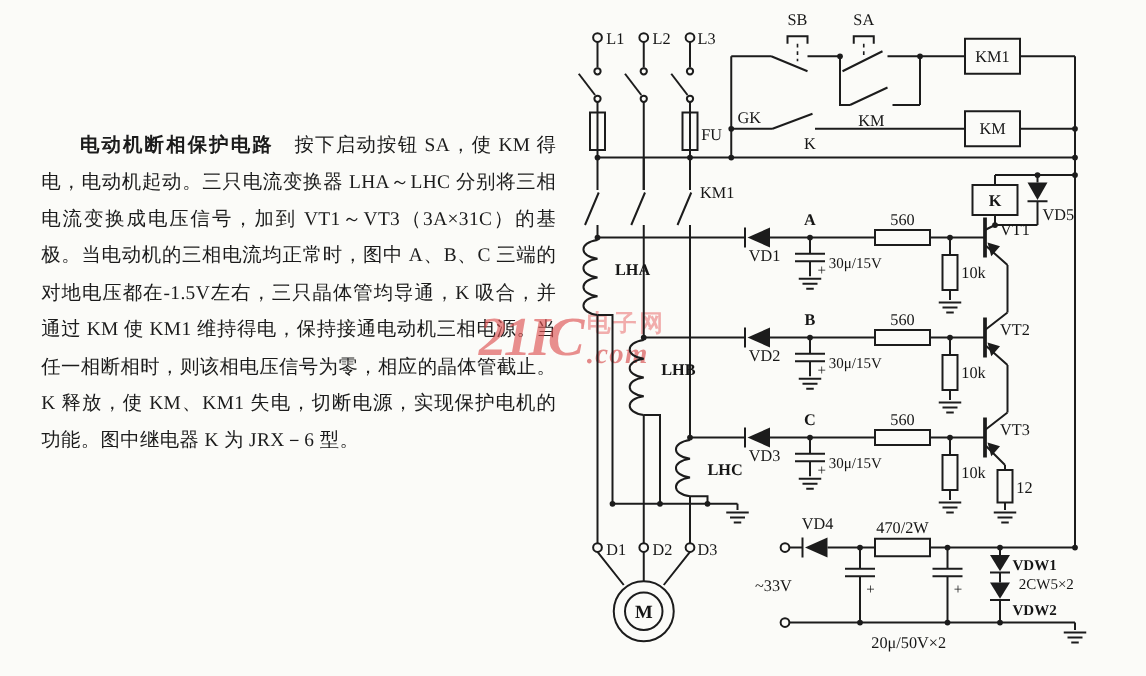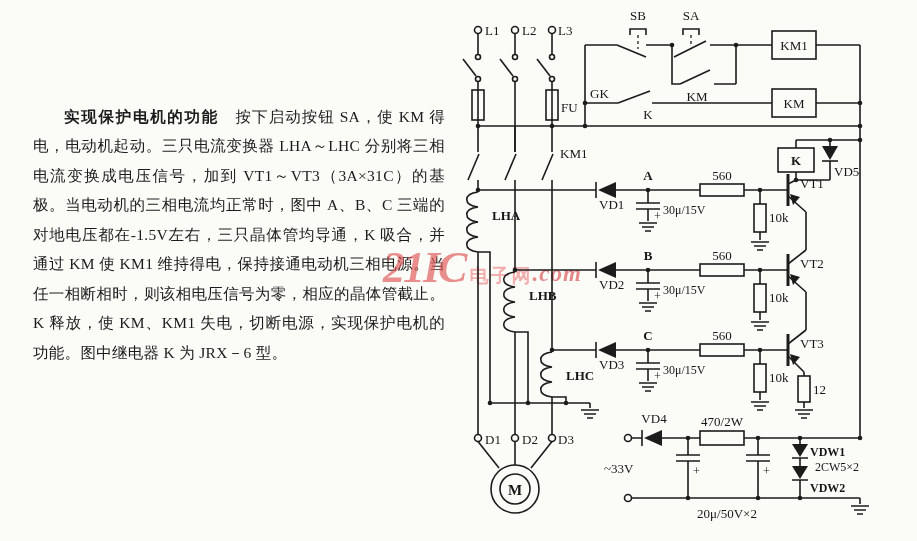--- a/index.html
+++ b/index.html
@@ -15,21 +15,21 @@
   }
   .desc b{font-family:"Liberation Sans",sans-serif;font-weight:700;letter-spacing:1px;}
   .watermark{
     position:absolute;left:383px;top:246px;display:flex;align-items:center;
     pointer-events:none;opacity:.85;
   }
   .wm-brand{
     font-family:"Liberation Serif",serif;font-style:italic;font-weight:bold;
     font-size:44px;line-height:44px;color:rgba(222,80,80,.75);letter-spacing:-2px;
   }
-  .wm-right{display:flex;flex-direction:row;margin-left:4px;margin-top:15px;}
+  .wm-right{display:flex;flex-direction:column;margin-left:4px;}
   .wm-site{
     font-family:"Liberation Sans",sans-serif;font-weight:bold;font-size:19px;
     color:rgba(236,136,136,.8);letter-spacing:2px;
   }
   .wm-com{
     font-family:"Liberation Serif",serif;font-style:italic;font-weight:bold;
     font-size:23px;line-height:22px;color:rgba(213,72,72,.75);letter-spacing:1px;
   }
   svg.schem{position:absolute;left:0;top:0;}
   svg.schem path,svg.schem line,svg.schem polyline,svg.schem rect,svg.schem circle{
@@ -41,21 +41,21 @@
   svg.schem .dash{stroke-dasharray:3,3;stroke-width:1.3;}
   svg.schem text{
     stroke:none;fill:#161616;font-family:"Liberation Serif",serif;font-size:13px;
   }
   svg.schem text.sm{font-size:12px;}
   svg.schem text.bd{font-weight:bold;}
 </style>
 </head>
 <body>
 
-<p class="desc"><b>实现保护电机的功能</b><span>　按下启动按钮 SA，使 KM 得电，电动机起动。三只电流变换器 LHA～LHC 分别将三相电流变换成电压信号，加到 VT1～VT3（3A×31C）的基极。当电动机的三相电流均正常时，图中 A、B、C 三端的对地电压都在-1.5V左右，三只晶体管均导通，K 吸合，并通过 KM 使 KM1 维持得电，保持接通电动机三相电源。当任一相断相时，则该相电压信号为零，相应的晶体管截止。K 释放，使 KM、KM1 失电，切断电源，实现保护电机的功能。图中继电器 K 为 JRX－6 型。</span></p>
+<p class="desc"><b>电动机断相保护电路</b><span>　按下启动按钮 SA，使 KM 得电，电动机起动。三只电流变换器 LHA～LHC 分别将三相电流变换成电压信号，加到 VT1～VT3（3A×31C）的基极。当电动机的三相电流均正常时，图中 A、B、C 三端的对地电压都在-1.5V左右，三只晶体管均导通，K 吸合，并通过 KM 使 KM1 维持得电，保持接通电动机三相电源。当任一相断相时，则该相电压信号为零，相应的晶体管截止。K 释放，使 KM、KM1 失电，切断电源，实现保护电机的功能。图中继电器 K 为 JRX－6 型。</span></p>
 
 <div class="watermark">
   <span class="wm-brand">21IC</span>
   <span class="wm-right">
     <span class="wm-site">电子网</span>
     <span class="wm-com">.com</span>
   </span>
 </div>
 
 <svg class="schem" width="917" height="541" viewBox="0 0 917 541">

